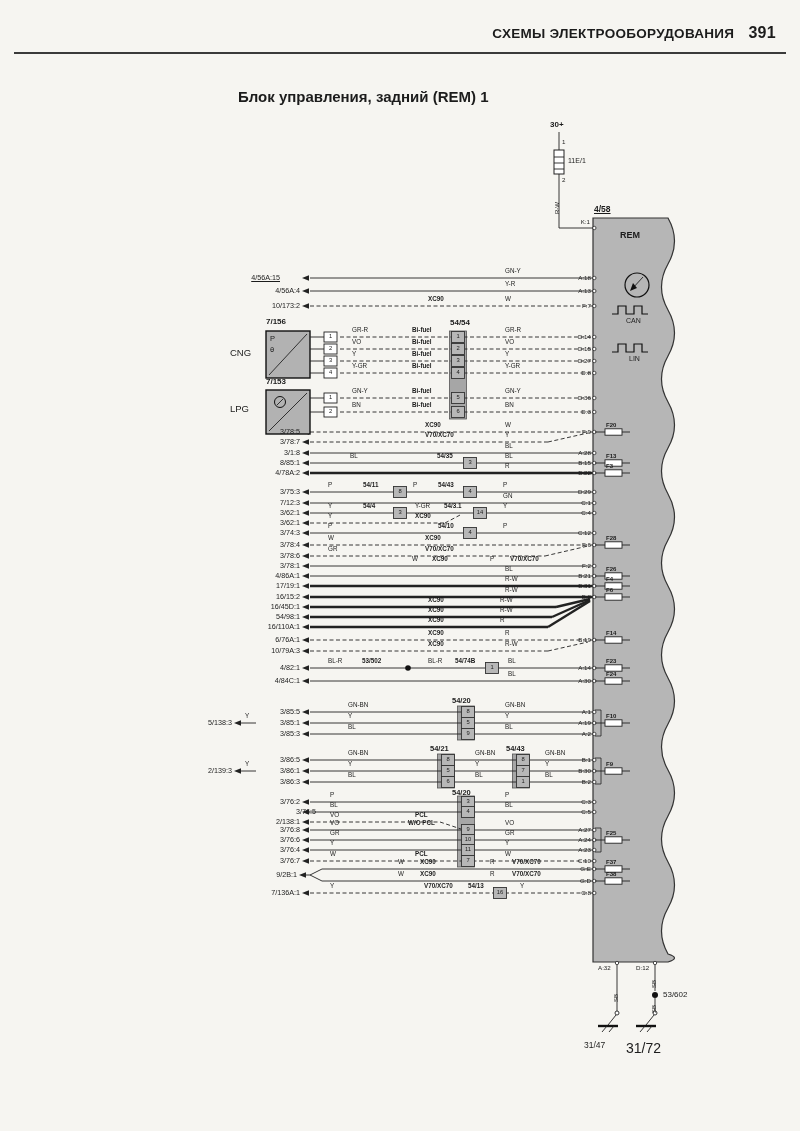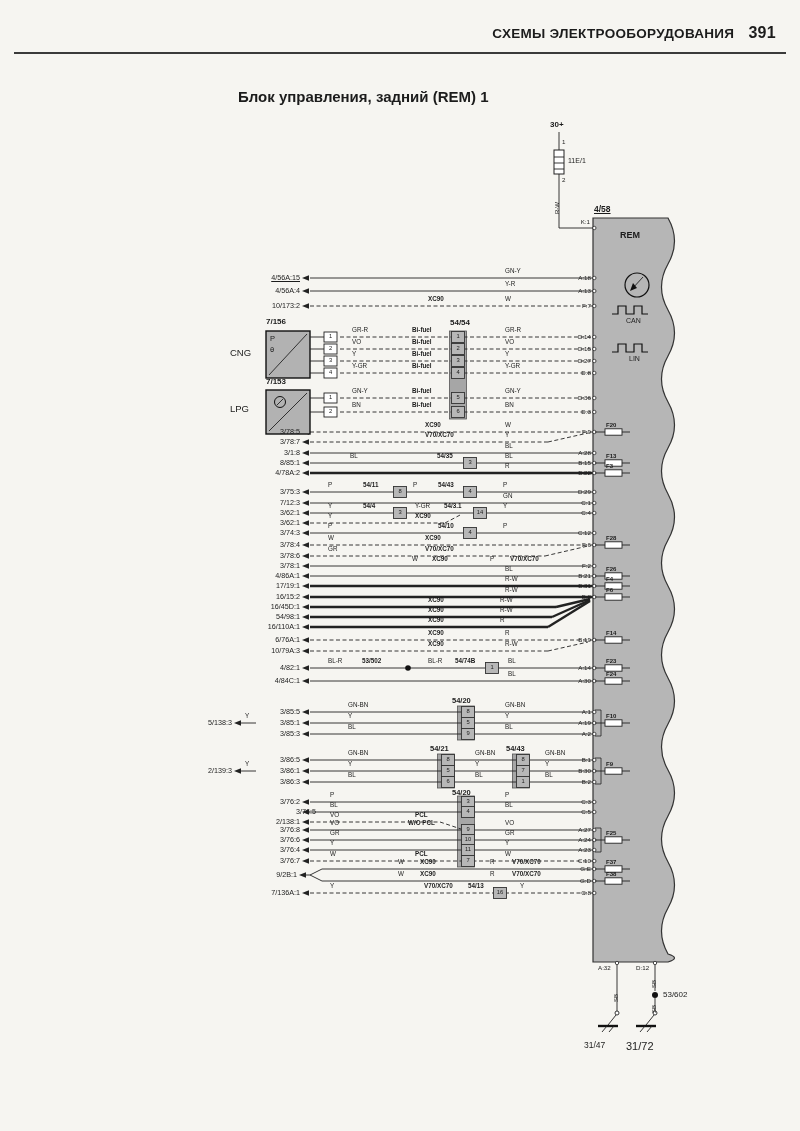--- a/index.html
+++ b/index.html
@@ -278,21 +278,21 @@
       <line x1="598" y1="1026" x2="618" y2="1026" stroke="#111" stroke-width="2.4"></line>
       <line x1="602" y1="1032" x2="607" y2="1026" stroke="#222" stroke-width="0.9"></line>
       <line x1="609" y1="1032" x2="614" y2="1026" stroke="#222" stroke-width="0.9"></line>
       <circle cx="655" cy="1013" r="2" fill="#fff" stroke="#222" stroke-width="0.9"></circle>
       <line x1="654" y1="1015" x2="646" y2="1025" stroke="#222" stroke-width="0.9"></line>
       <line x1="636" y1="1026" x2="656" y2="1026" stroke="#111" stroke-width="2.4"></line>
       <line x1="640" y1="1032" x2="645" y2="1026" stroke="#222" stroke-width="0.9"></line>
       <line x1="647" y1="1032" x2="652" y2="1026" stroke="#222" stroke-width="0.9"></line>
     </svg>
   <div id="labels">
-      <div class="t r" style="top: 273.5px; font-size: 7.2px; right: 500px; text-decoration: underline;">4/56A:15</div>
+      <div class="t r" style="top: 273.5px; font-size: 7.2px; right: 520px; text-decoration: underline;">4/56A:15</div>
       <div class="t r" style="top: 274.5px; font-size: 6.2px; right: 209px;">A:18</div>
       <div class="t" style="top: 268px; font-size: 6.3px; left: 505px;">GN-Y</div>
       <div class="t r" style="top: 286.5px; font-size: 7.2px; right: 500px;">4/56A:4</div>
       <div class="t r" style="top: 287.5px; font-size: 6.2px; right: 209px;">A:13</div>
       <div class="t" style="top: 281px; font-size: 6.3px; left: 505px;">Y-R</div>
       <div class="t r" style="top: 301.5px; font-size: 7.2px; right: 500px;">10/173:2</div>
       <div class="t r" style="top: 302.5px; font-size: 6.2px; right: 209px;">F:7</div>
       <div class="t b" style="top: 296px; font-size: 6.3px; left: 428px;">XC90</div>
       <div class="t" style="top: 296px; font-size: 6.3px; left: 505px;">W</div>
       <div class="t r" style="top: 333.5px; font-size: 6.2px; right: 209px;">D:14</div>
@@ -532,21 +532,21 @@
       <div class="t" style="top: 890px; font-size: 5.8px; left: 493.5px; width: 13px; text-align: center;">16</div>
       <div class="t r" style="top: 870.5px; font-size: 7.2px; right: 503px;">9/2B:1</div>
       <div class="t b" style="top: 319px; font-size: 8px; left: 450px;">54/54</div>
       <div class="t b" style="top: 697px; font-size: 7.5px; left: 452px;">54/20</div>
       <div class="t b" style="top: 745px; font-size: 7.5px; left: 430px;">54/21</div>
       <div class="t b" style="top: 745px; font-size: 7.5px; left: 506px;">54/43</div>
       <div class="t b" style="top: 789px; font-size: 7.5px; left: 452px;">54/20</div>
       <div class="t b" style="top: 205px; font-size: 8.5px; left: 594px; text-decoration: underline;">4/58</div>
       <div class="t" style="top: 991px; font-size: 8px; left: 663px;">53/602</div>
       <div class="t" style="top: 1041px; font-size: 8.5px; left: 584px;">31/47</div>
-      <div class="t" style="top: 1041px; font-size: 11px; left: 626px;">31/72</div>
+      <div class="t" style="top: 1041px; font-size: 14px; left: 626px;">31/72</div>
       <div class="t" style="top: 965px; font-size: 6.2px; left: 598px;">A:32</div>
       <div class="t" style="top: 965px; font-size: 6.2px; left: 636px;">D:12</div>
       <div class="t" style="top: 335px; font-size: 7.5px; left: 270px;">P</div>
       <div class="t" style="top: 346px; font-size: 7.5px; left: 270px;">θ</div>
       <div class="t b" style="top: 318px; font-size: 8px; left: 266px;">7/156</div>
       <div class="t" style="top: 348px; font-size: 9.5px; left: 230px;">CNG</div>
       <div class="t" style="top: 334px; font-size: 5.8px; left: 324px; width: 13px; text-align: center;">1</div>
       <div class="t" style="top: 346px; font-size: 5.8px; left: 324px; width: 13px; text-align: center;">2</div>
       <div class="t" style="top: 358px; font-size: 5.8px; left: 324px; width: 13px; text-align: center;">3</div>
       <div class="t" style="top: 370px; font-size: 5.8px; left: 324px; width: 13px; text-align: center;">4</div>

